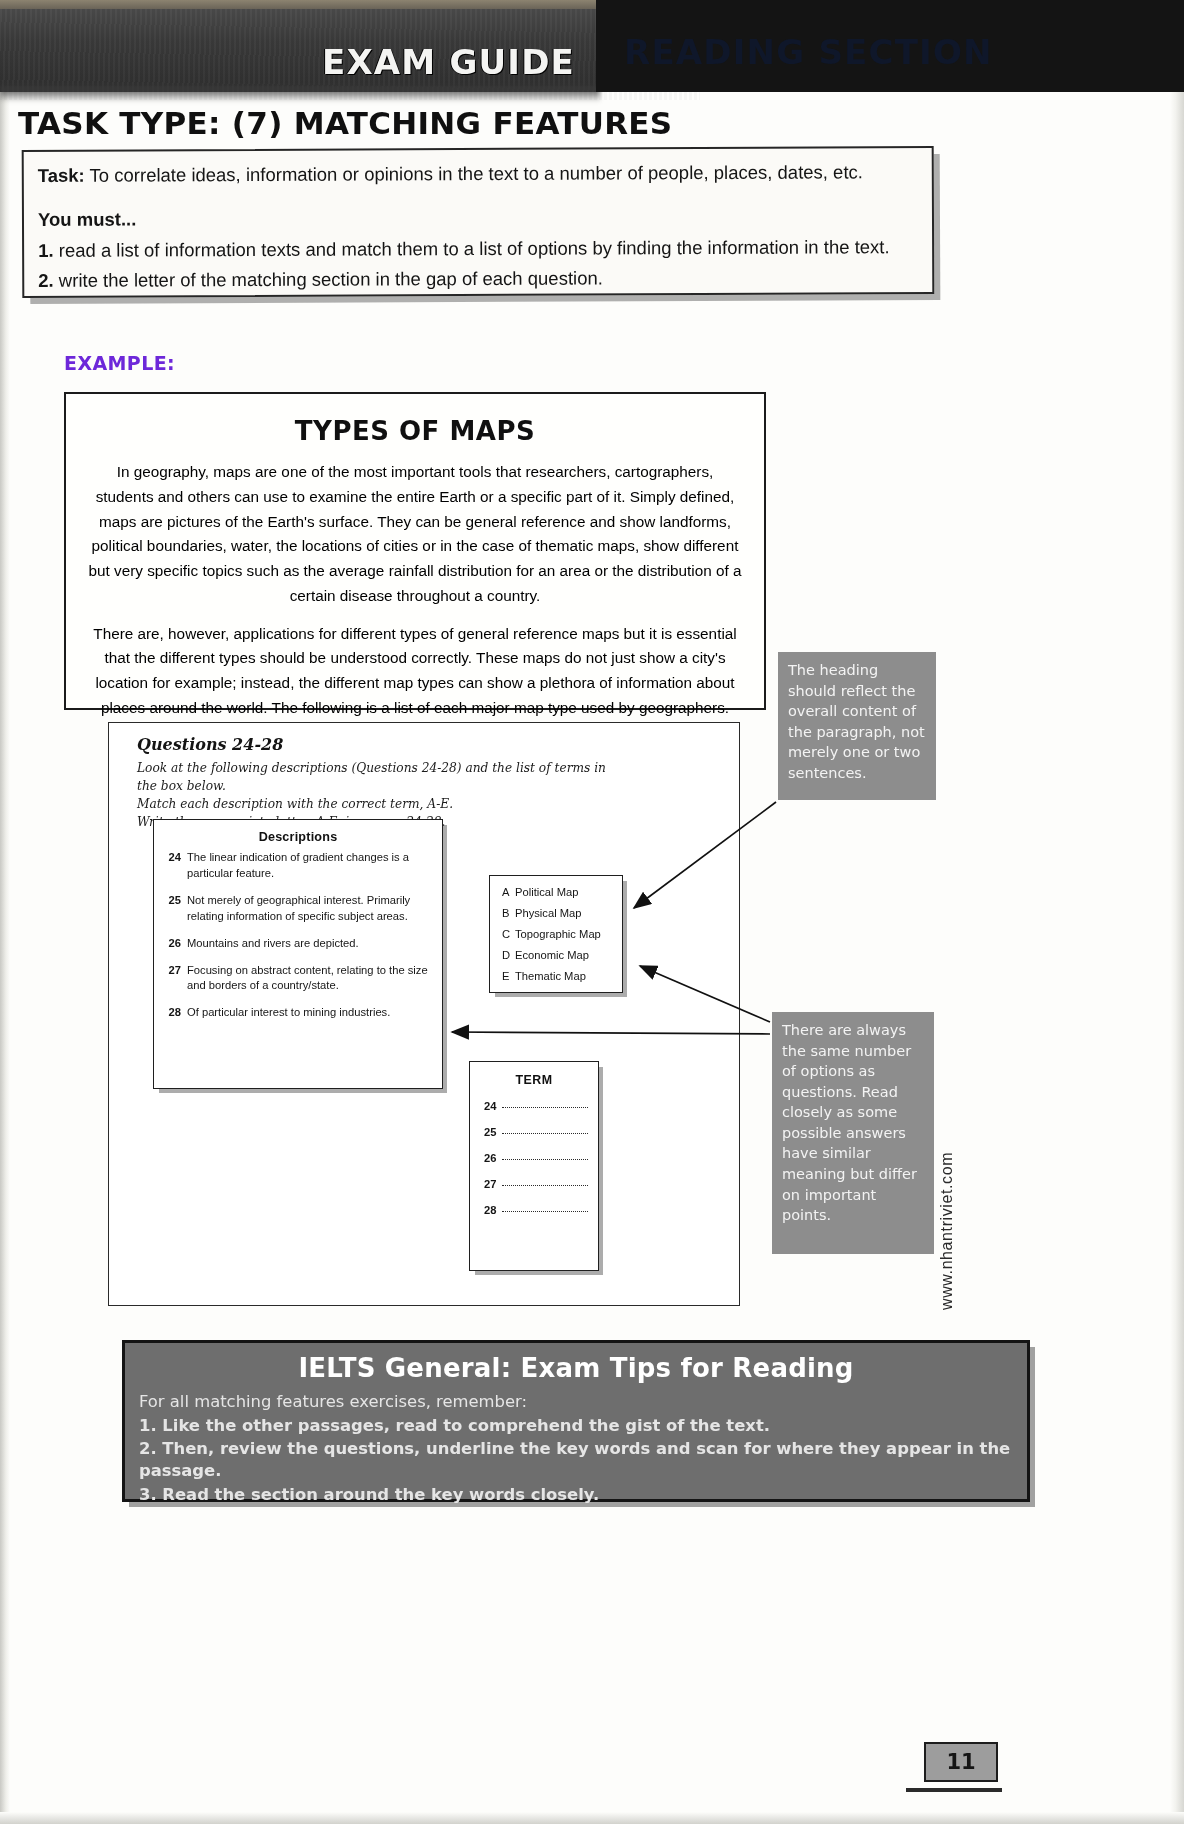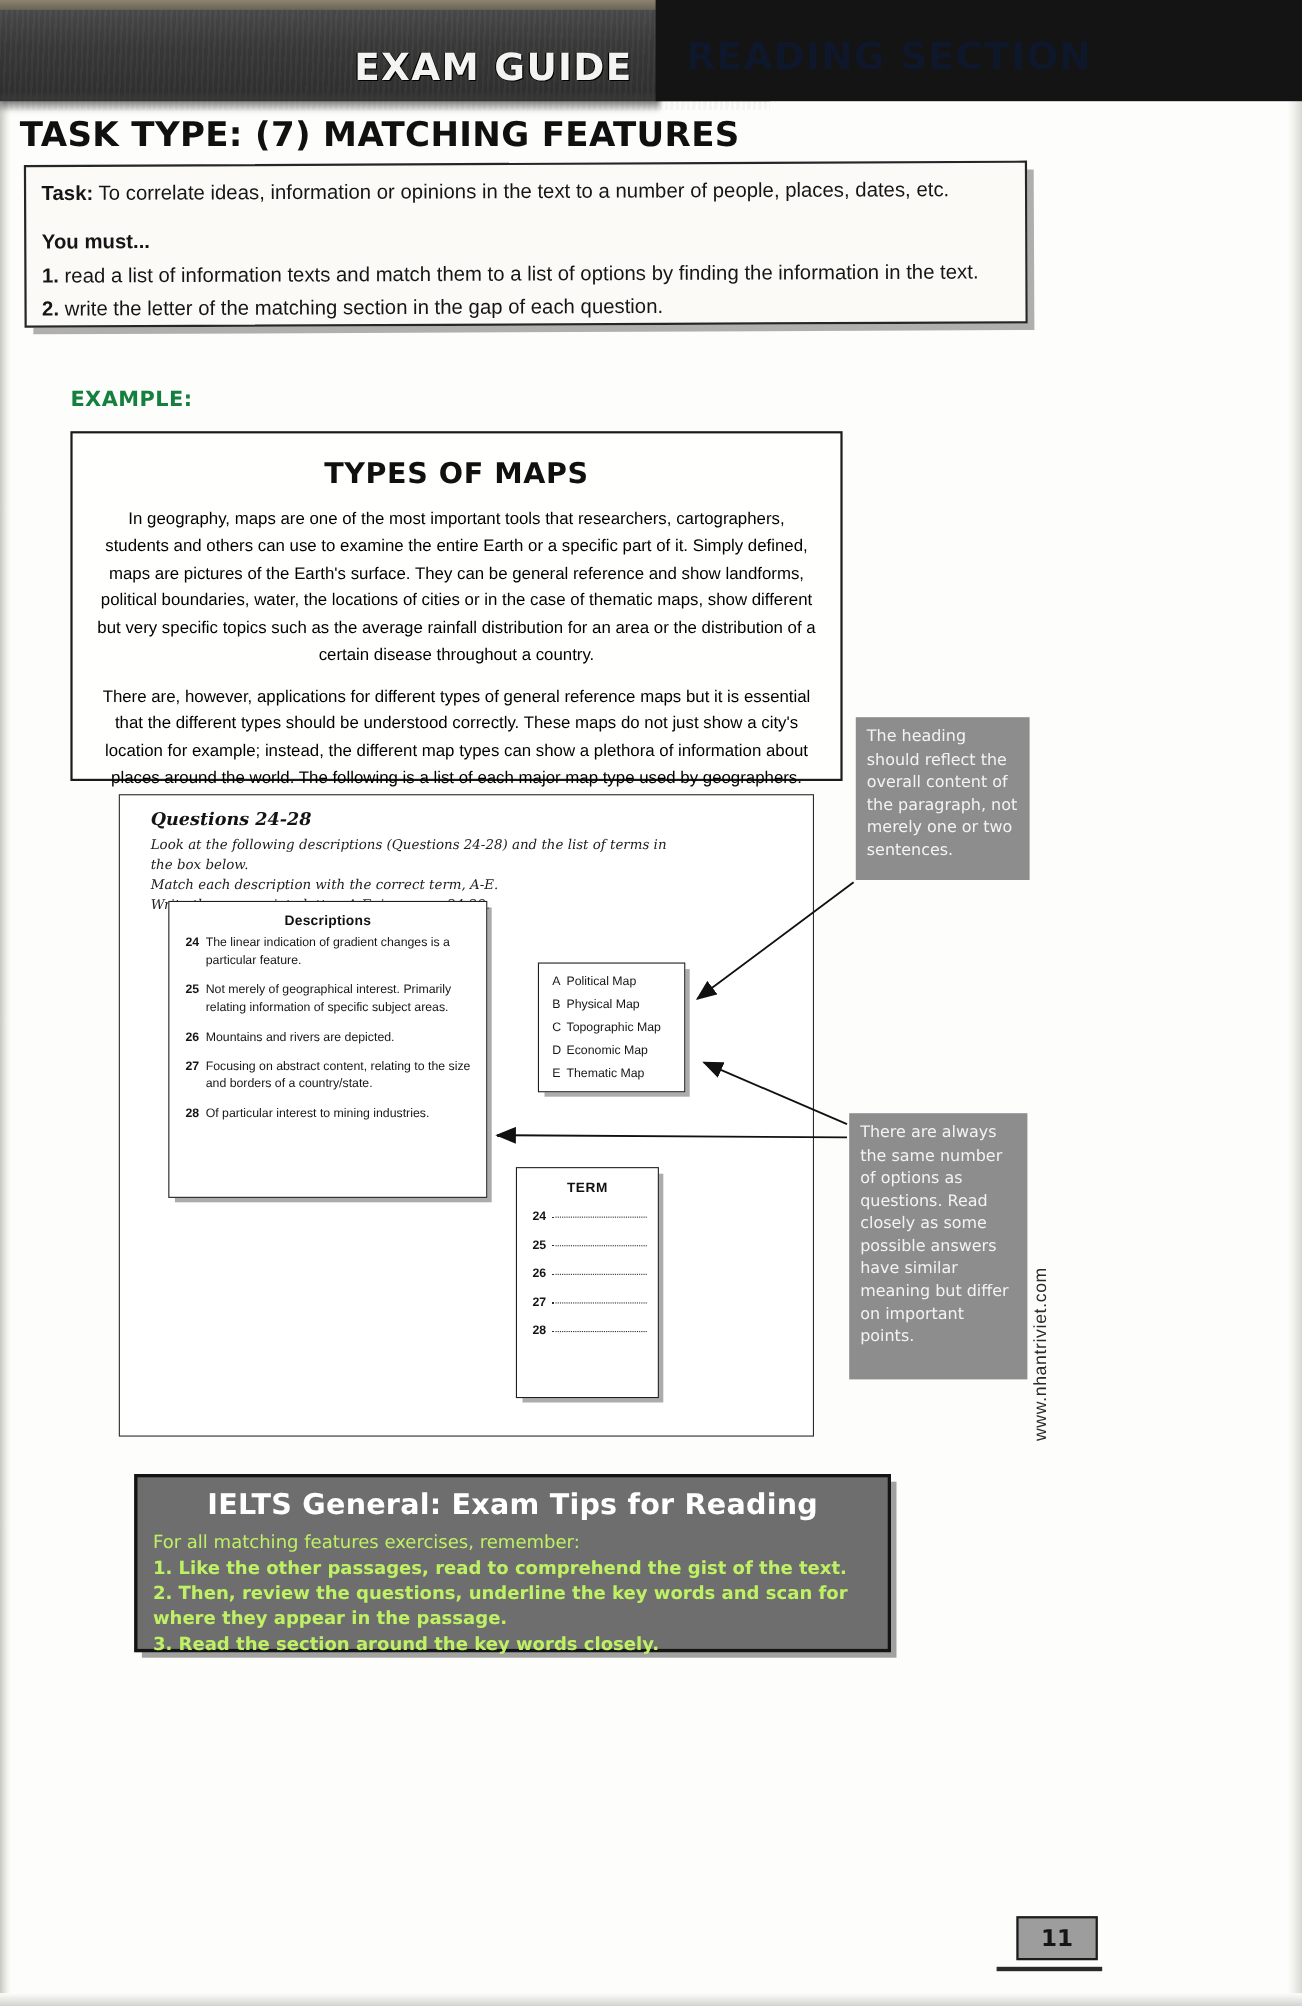--- a/index.html
+++ b/index.html
@@ -142,21 +142,21 @@
   .must-item { margin-top: 3px; }
   .must-item b { font-weight: bold; }
 
   
   .example-label {
     position: absolute;
     left: 64px; top: 352px;
     font-size: 19px;
     font-weight: bold;
     letter-spacing: .4px;
-    color: #15803d;
+    color: #6d28d9;
     font-family: "DejaVu Sans", sans-serif;
   }
 
   
   .passage-box {
     position: absolute;
     left: 64px; top: 392px;
     width: 702px;
     height: 318px;
     border: 2px solid #1b1b1b;
@@ -328,38 +328,38 @@
     position: absolute;
     left: 0; top: 0;
     width: 1184px; height: 1824px;
     pointer-events: none;
   }
 
   
   .tips-box {
     position: absolute;
     left: 122px; top: 1340px;
-    width: 688px;
+    width: 908px;
     height: 162px;
     background: #6e6e6e;
     border: 3px solid #141414;
     box-sizing: border-box;
     box-shadow: 6px 6px 0 -1px rgba(70,70,70,.5);
   }
   .tips-title {
     text-align: center;
     color: #ffffff;
     font-size: 26px;
     font-weight: bold;
     font-family: "DejaVu Sans", sans-serif;
     margin: 10px 0 8px 0;
     letter-spacing: .2px;
   }
   .tips-line {
-    color: #bef264;
+    color: #e5e5e5;
     font-family: "DejaVu Sans", sans-serif;
     font-size: 16.4px;
     line-height: 1.32;
     margin: 0 12px 2px 14px;
     font-weight: bold;
   }
   .tips-line.intro { font-weight: normal; }
 
   
   .side-url {

